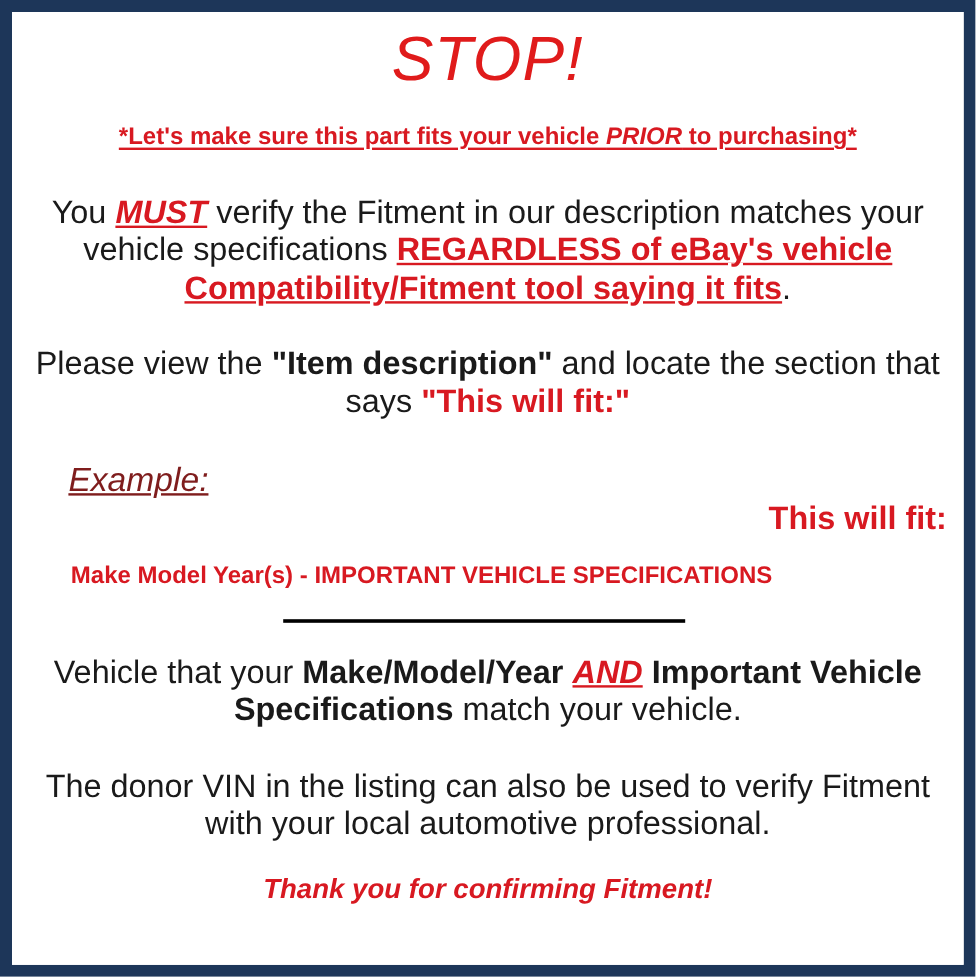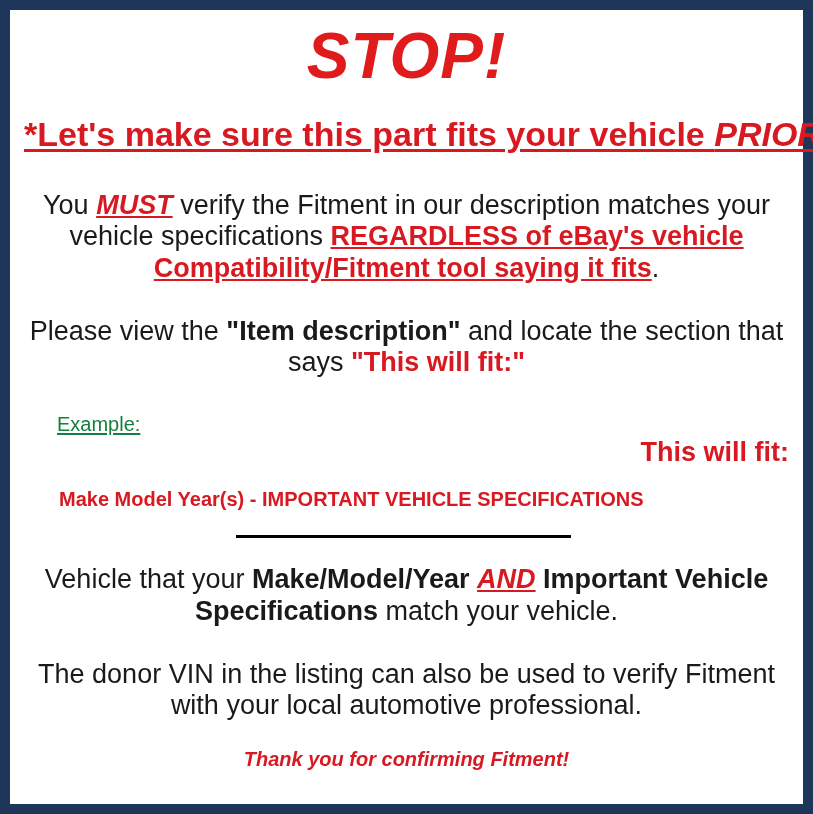--- a/index.html
+++ b/index.html
@@ -31,37 +31,37 @@
     height: 100%;
     padding: 0 14px;
     background: #ffffff;
     text-align: center;
     color: #1a1a1a;
   }
 
   
   .stop-title {
     font-family: "Liberation Sans", "DejaVu Sans", sans-serif;
-    font-size: 64px;
-    font-weight: bold;
+    font-size: 52px;
+    font-weight: normal;
     font-style: italic;
     color: #e01b1b;
     letter-spacing: 1px;
     line-height: 1;
     margin: 0;
     padding-top: 14px;
     text-align: center;
     white-space: nowrap;
   }
 
   
   .subtitle-line {
     margin: 0;
     padding-top: 27px;
-    font-size: 34px;
+    font-size: 20px;
     font-weight: bold;
     color: #d81921;
     text-decoration: underline;
     text-underline-offset: 3px;
     line-height: 1.15;
     white-space: nowrap;
     text-align: center;
   }
   .subtitle-line .ital { font-style: italic; }
 
@@ -86,23 +86,24 @@
   .red-b          { color: #d81921; font-weight: bold; }
 
   
   .example-block {
     text-align: left;
     padding-left: 33px;
     padding-top: 34px;
   }
   .example-label {
     margin: 0;
-    font-size: 20px;
+    font-size: 28px;
+    font-style: italic;
     font-weight: normal;
-    color: #15803d;
+    color: #7f1d1d;
     text-decoration: underline;
     text-underline-offset: 2px;
     line-height: 1.1;
   }
   .example-fit {
     margin: 0;
     padding-top: 3px;
     font-size: 27px;
     font-weight: bold;
     color: #d81921;
@@ -131,21 +132,21 @@
     width: 335px;
     height: 3px;
     background: #000000;
     border: 0;
   }
 
   
   .thanks {
     margin: 0;
     padding-top: 26px;
-    font-size: 20px;
+    font-size: 23px;
     font-weight: bold;
     font-style: italic;
     color: #d81921;
     line-height: 1.1;
     text-align: center;
     white-space: nowrap;
   }
 </style>
 </head>
 <body>

